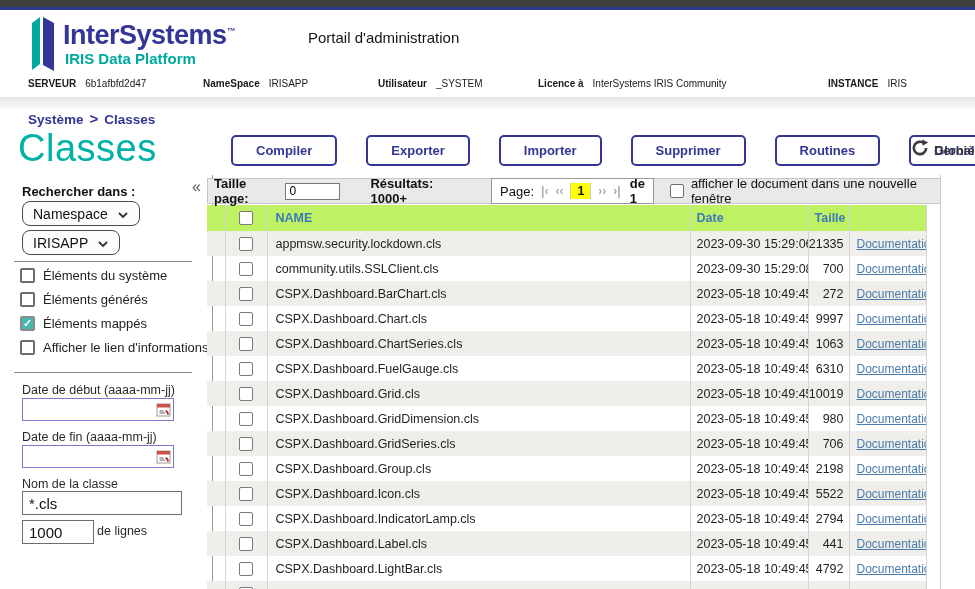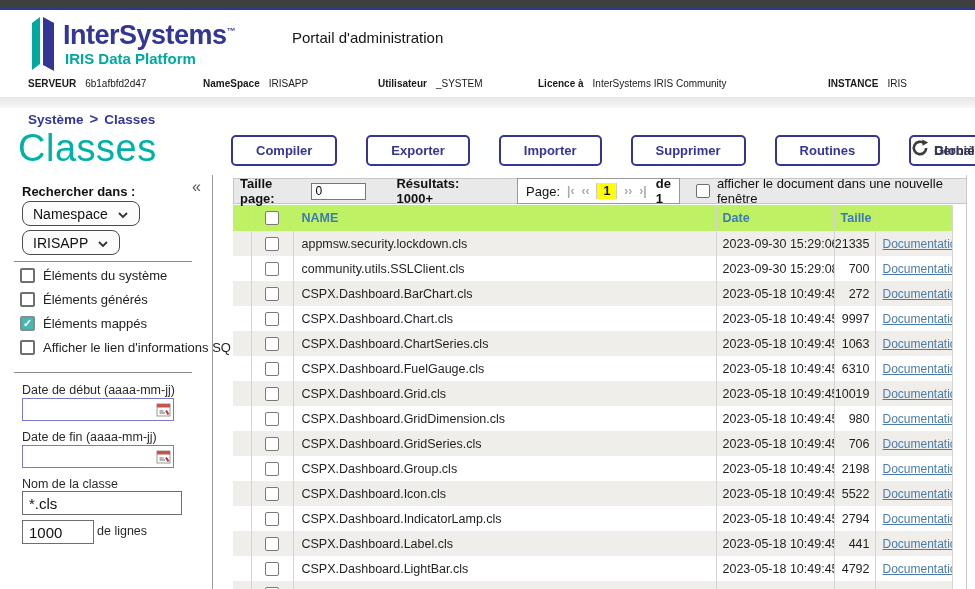--- a/index.html
+++ b/index.html
@@ -9,21 +9,21 @@
   
   .topbar   { position:absolute; top:0; left:0; width:975px; height:7px; background:#3f3f3f; }
   .topline  { position:absolute; top:7px; left:0; width:975px; height:3px; background:#2b3990; }
 
   
   .logo { position:absolute; left:30px; top:16px; display:flex; align-items:flex-start; }
   .logo-text { margin-left:7px; }
   .brand { font-size:27px; font-weight:bold; color:#333695; line-height:30px; letter-spacing:-0.5px; }
   .brand sup { font-size:9px; }
   .tagline { font-size:15px; font-weight:bold; color:#00a9a0; line-height:18px; margin-left:2px; }
-  .portal-title { position:absolute; left:292px; top:29px; font-size:15px; color:#151515;text-align:center; }
+  .portal-title { position:absolute; left:308px; top:29px; font-size:15px; color:#151515;text-align:center; }
 
   .info-pair { position:absolute; top:78px; font-size:10px; color:#1a1a1a; white-space:nowrap; }
   .info-pair b { margin-right:9px; }
   .ip0{left:28px}.ip1{left:203px}.ip2{left:378px}.ip3{left:538px}.ip4{left:828px}
 
   .sep-band { position:absolute; top:97px; left:0; width:975px; height:11px;
               background:linear-gradient(#e5e5e5,#f8f8f8); }
 
   
   .breadcrumb { position:absolute; left:28px; top:110px; font-size:13.5px; font-weight:bold; color:#333695; }
@@ -39,21 +39,21 @@
          display:flex; align-items:center; }
 
   .refresh-wrap { position:absolute; left:911px; top:139px; display:flex; align-items:center;
                   white-space:nowrap; }
   .refresh-label { font-size:13px; font-weight:bold; color:#3a3a3a; margin-left:5px; }
 
   
   .content { position:absolute; top:175px; left:0; width:975px; height:414px; }
   .sidebar { position:absolute; left:0; top:0; width:213px; height:414px; border-right:1px solid #9a9a9a;
              background:#fff; }
-  .main    { position:absolute; left:233px; top:0; width:734px; height:414px; overflow:hidden;
+  .main    { position:absolute; left:207px; top:0; width:734px; height:414px; overflow:hidden;
              border-right:1px solid #c9c9c9; }
 
   
   .collapse { position:absolute; right:11px; top:3px; font-size:16px; color:#555; cursor:pointer; }
   .search-in { position:absolute; left:22px; top:9px; font-size:13px; font-weight:bold; color:#111; }
   .dd { position:absolute; left:22px; height:25px; display:inline-flex; align-items:center; gap:9px;
         padding:0 10px; background:#fcfcfc; border:1.5px solid #4a4a4a; border-radius:8px;
         font-size:14px; color:#111; cursor:pointer; }
   .dd-scope { top:26px; }
   .dd-ns    { top:55px; }

